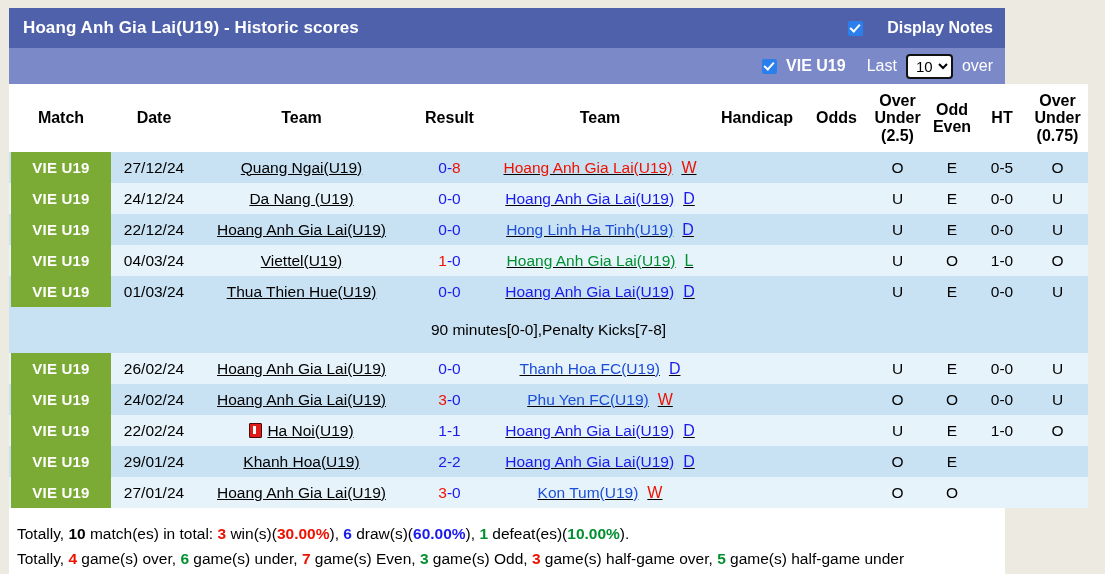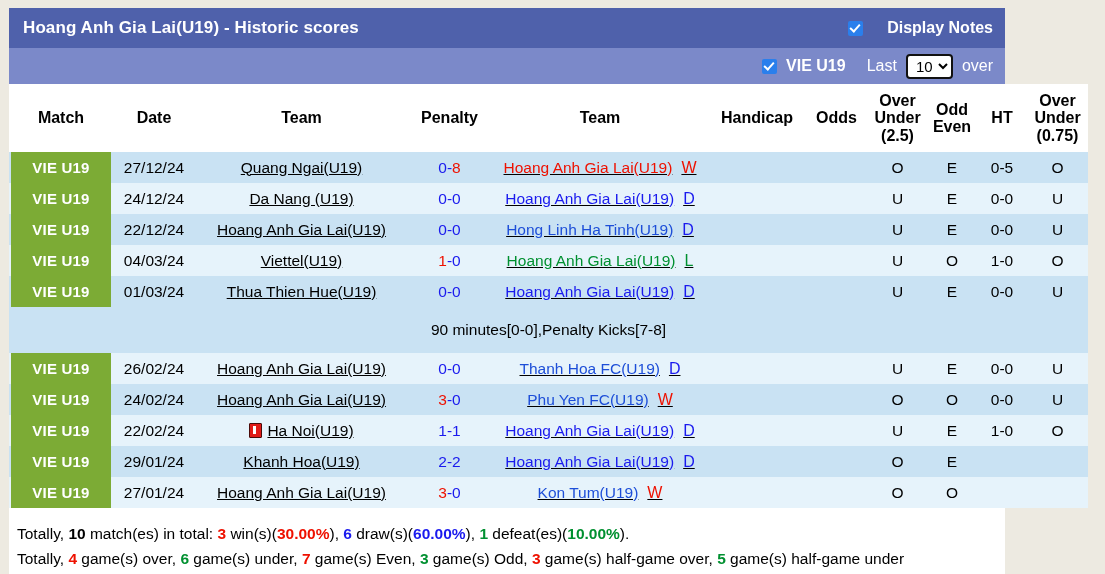--- a/index.html
+++ b/index.html
@@ -234,21 +234,21 @@
       <col style="width:59px">
       <col style="width:50px">
       <col style="width:50px">
       <col style="width:61px">
     </colgroup>
     <thead>
       <tr>
         <th>Match</th>
         <th>Date</th>
         <th>Team</th>
-        <th>Penalty</th>
+        <th>Result</th>
         <th>Team</th>
         <th>Handicap</th>
         <th>Odds</th>
         <th>
           <span>Over</span><br>
           <span>Under</span><br>
           <span>(2.5)</span>
         </th>
         <th>
           <span>Odd</span><br>

